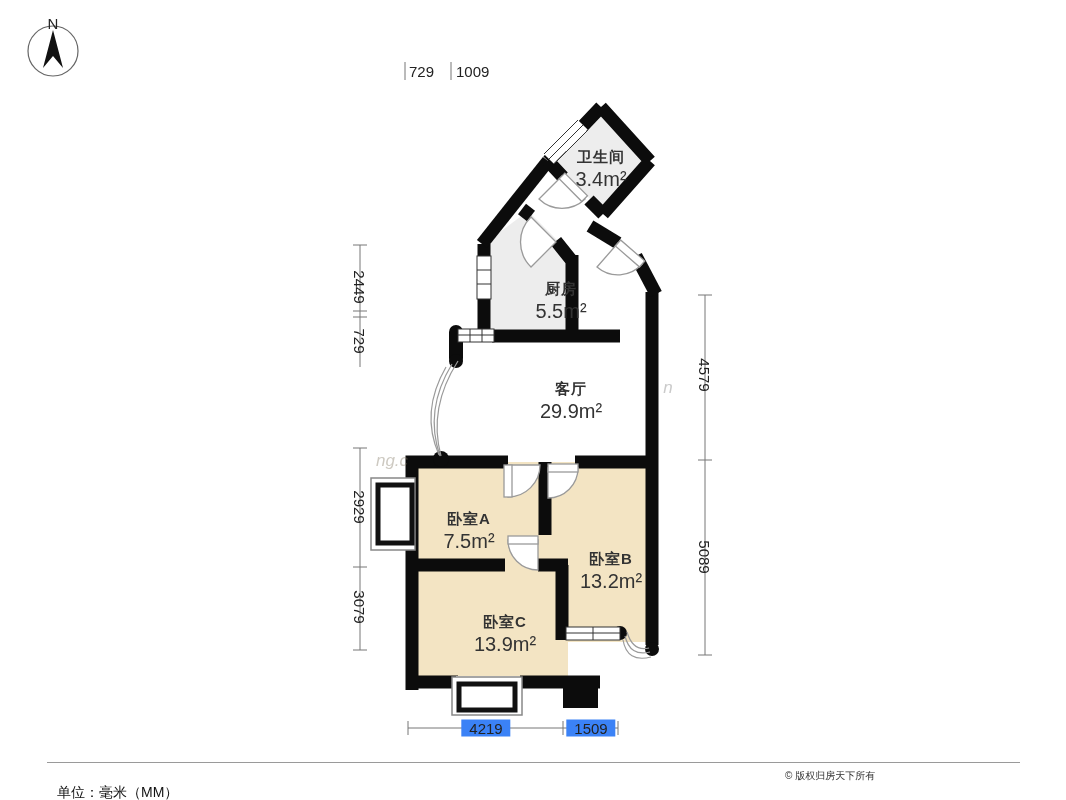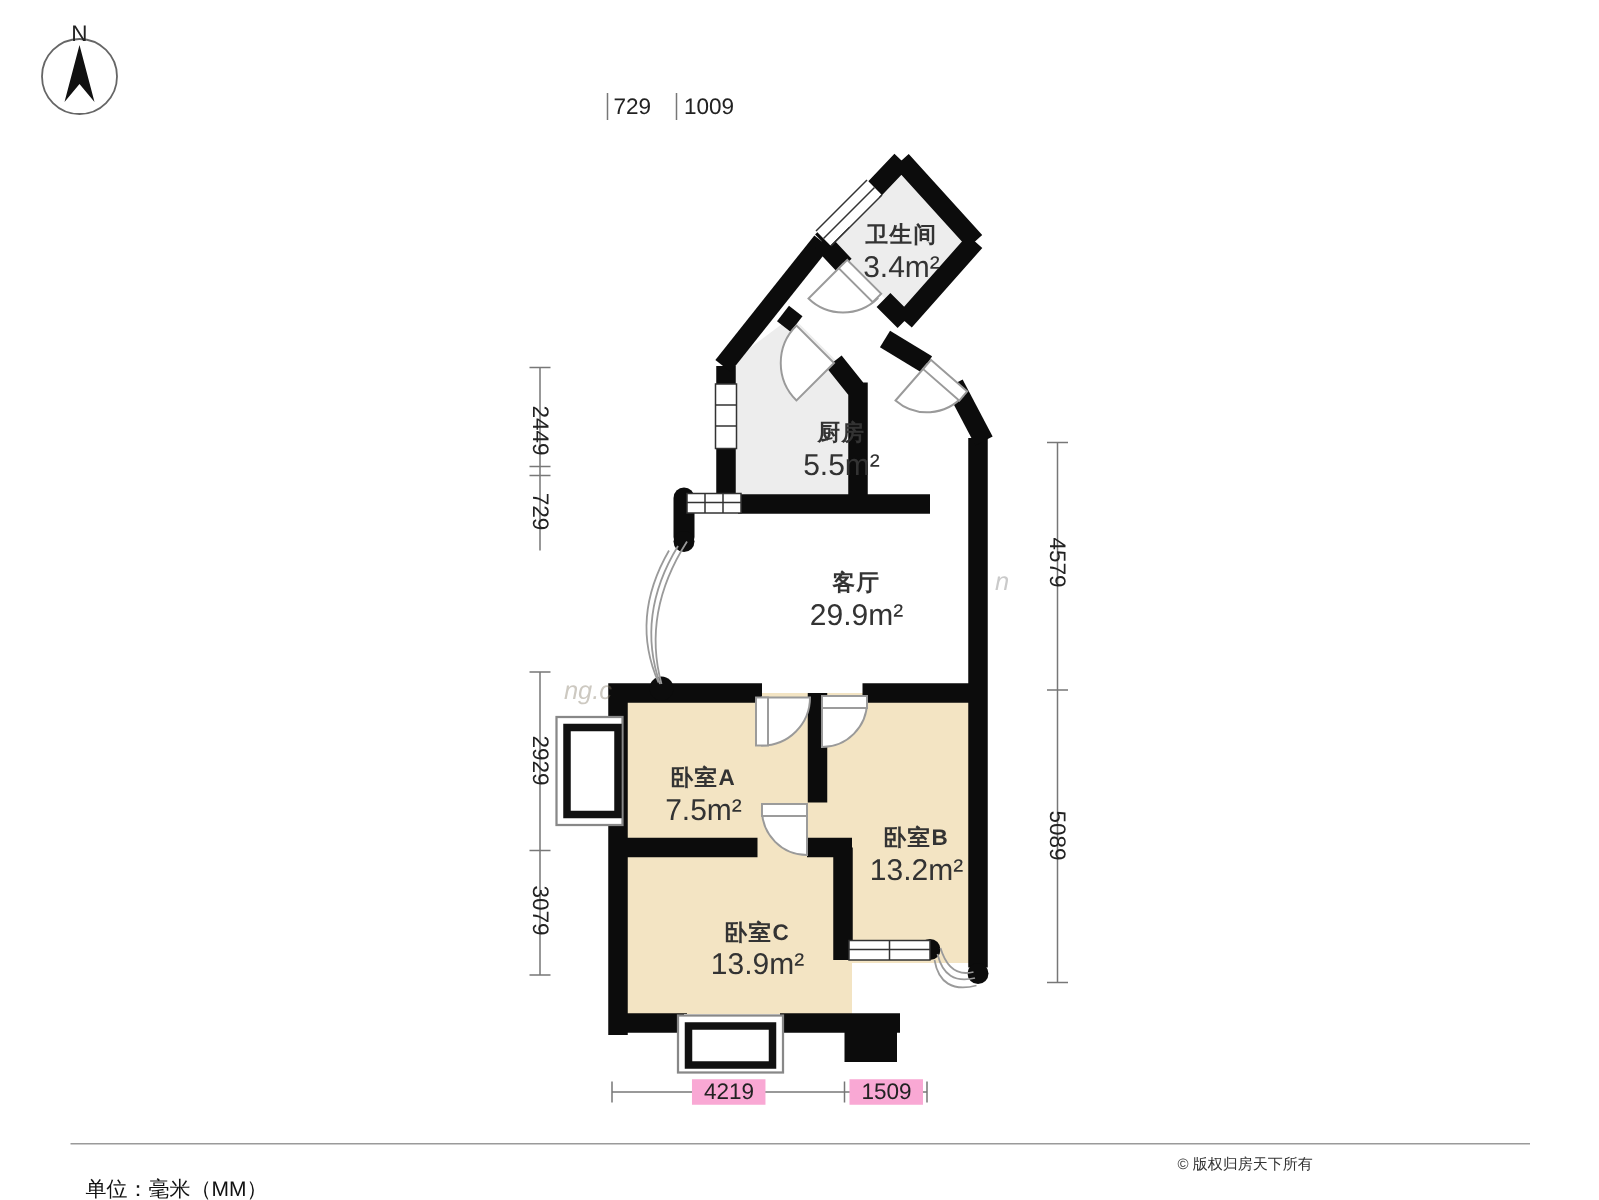--- a/index.html
+++ b/index.html
@@ -4,21 +4,21 @@
 <style>
   html,body{margin:0;padding:0;background:#fff;}
   .stage{position:relative;width:1066px;height:800px;background:#ffffff;overflow:hidden;
          font-family:"Liberation Sans","DejaVu Sans",sans-serif;}
   .stage svg{position:absolute;left:0;top:0;}
   .room-label{position:absolute;transform:translate(-50%,-50%);text-align:center;color:#333;pointer-events:none;}
   .room-label .rname{font-size:15px;font-weight:600;letter-spacing:1px;white-space:nowrap;}
   .room-label .rarea{font-size:20px;margin-top:1px;white-space:nowrap;}
   .dim-v{position:absolute;width:74px;height:18px;display:flex;align-items:center;justify-content:center;
          font-size:15px;color:#222;transform:translate(-50%,-50%) rotate(90deg);white-space:nowrap;}
-  .dim-h{position:absolute;transform:translate(-50%,-50%);background:#f9a8d4;padding:0 8px;
+  .dim-h{position:absolute;transform:translate(-50%,-50%);background:#3b82f6;padding:0 8px;
          font-size:15px;color:#222;white-space:nowrap;}
   .dim-top{position:absolute;font-size:15px;color:#222;white-space:nowrap;}
   .compass-n{position:absolute;transform:translate(-50%,-50%);font-size:15px;color:#222;}
   .wm{position:absolute;transform:translate(-50%,-50%);font-style:italic;font-size:17px;
       color:rgba(130,120,100,.40);pointer-events:none;}
   .footer-unit{position:absolute;left:57px;top:740px;font-size:14px;color:#111;margin-top:44px;}
   .footer-divider{position:absolute;left:47px;top:762px;width:973px;height:1px;background:#9a9a9a;}
   .footer-disclaimer{position:absolute;left:57px;top:768px;font-size:14px;color:#111;}
   .footer-copyright{position:absolute;left:785px;top:769px;font-size:10px;color:#333;}
 </style>

